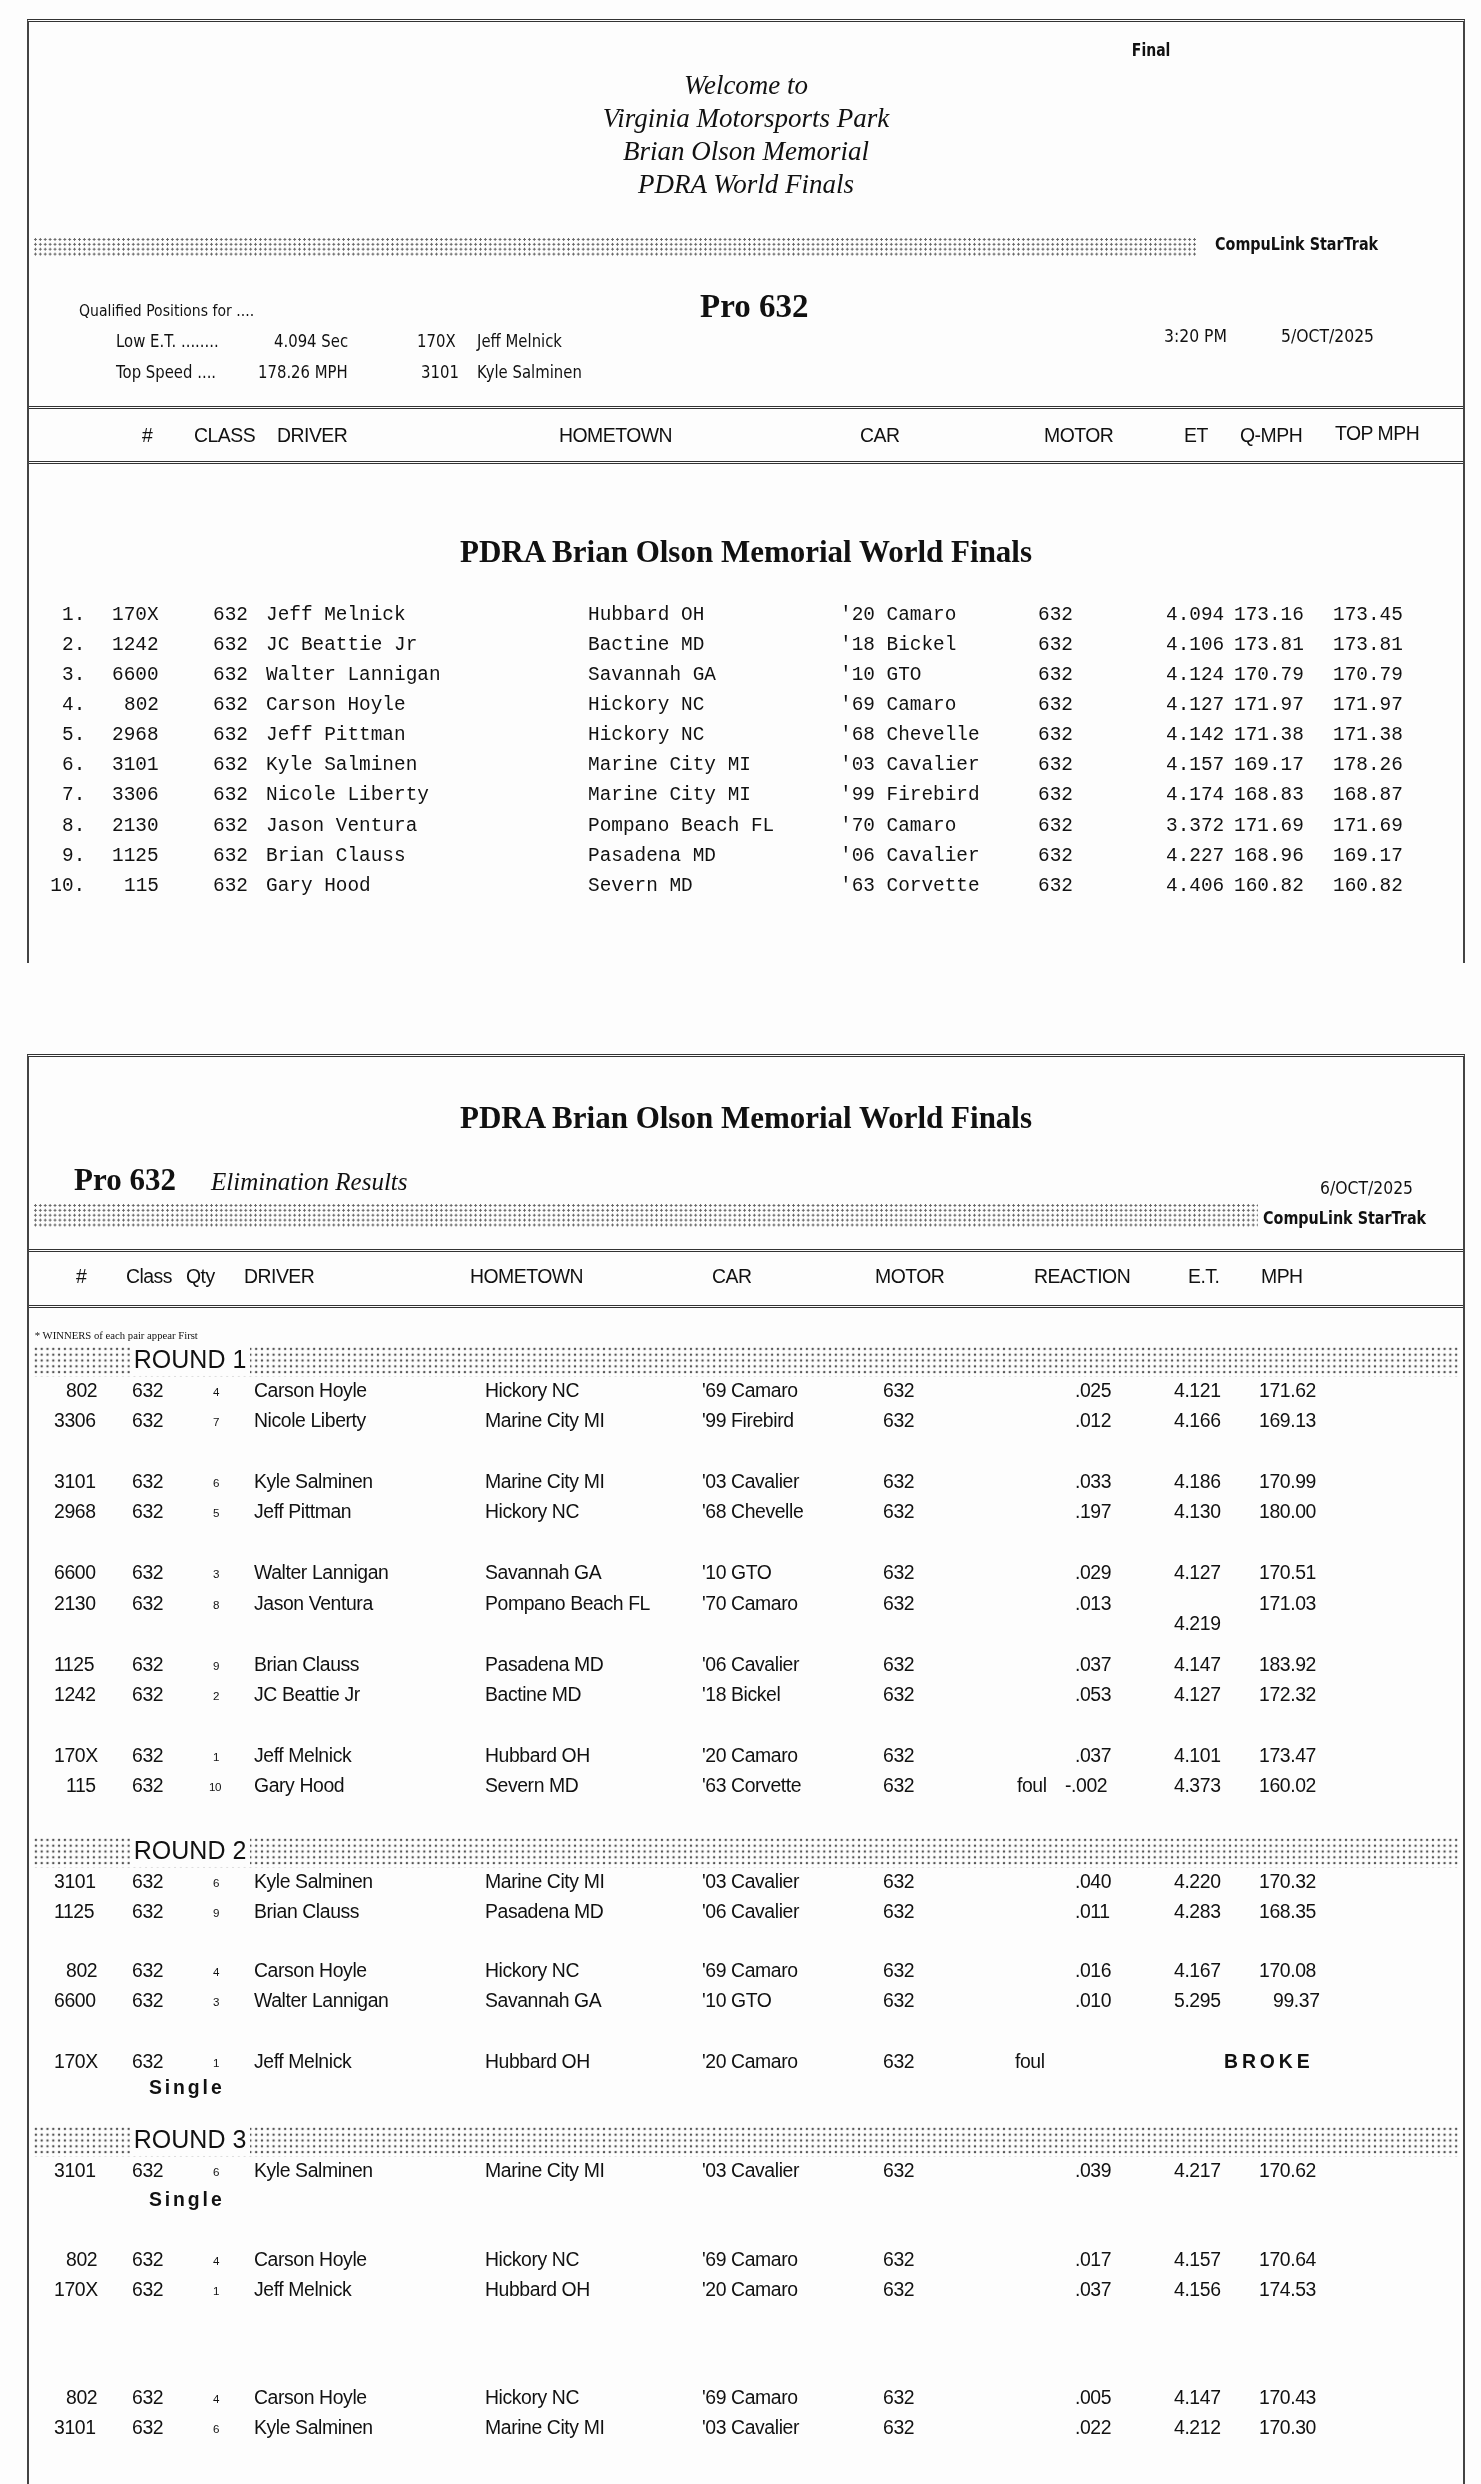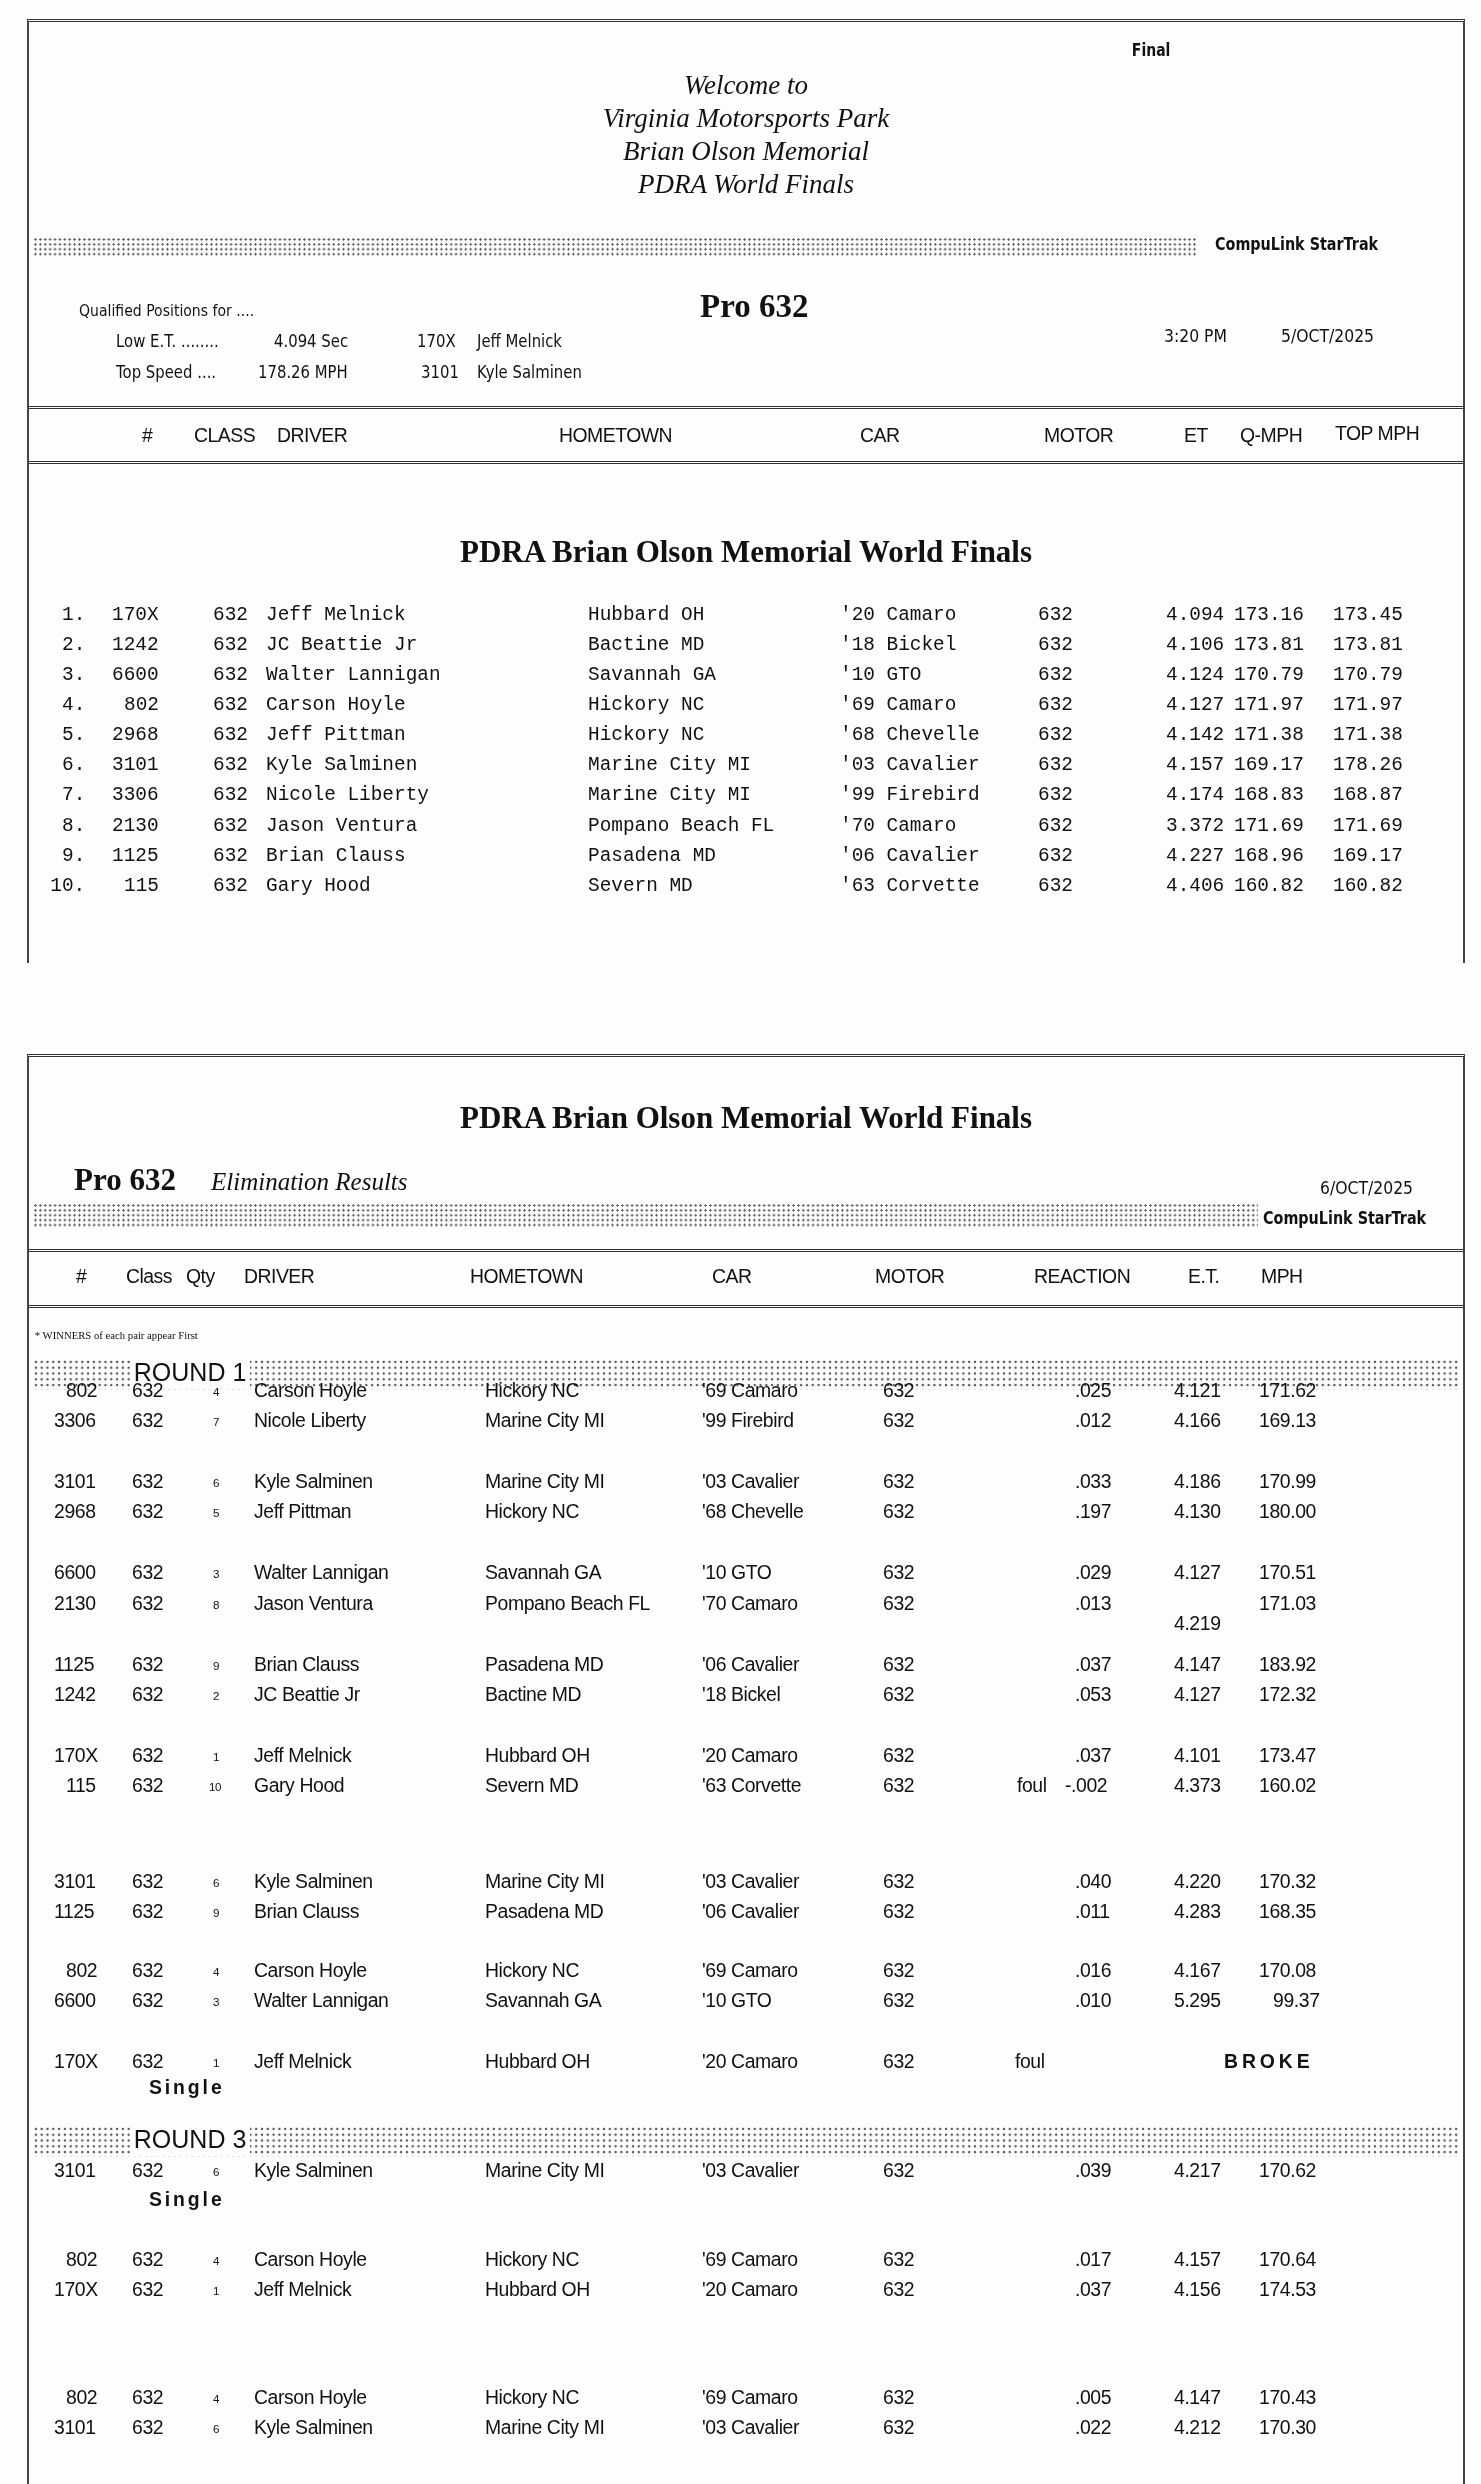--- a/index.html
+++ b/index.html
@@ -215,21 +215,21 @@
     <span class="hdr" style="left:683px; top:208px;">CAR</span>
     <span class="hdr" style="left:846px; top:208px;">MOTOR</span>
     <span class="hdr" style="left:1005px; top:208px;">REACTION</span>
     <span class="hdr" style="left:1159px; top:208px;">E.T.</span>
     <span class="hdr" style="left:1232px; top:208px;">MPH</span>
   </div>
   <div class="rule" style="top:248px;"></div>
 
   <div class="abs serif" style="left:5.8px; top:272px; font-size:10.7px;">* WINNERS of each pair appear First</div>
 
-  <div class="round-band hatch2" style="top:289px;margin-top:13px;">
+  <div class="round-band hatch2" style="top:289px;">
     <span class="round-label" style="left:97px;">ROUND 1</span>
   </div>
 
   <div style="position:absolute; left:0; right:0; top:322px;">
     <div class="erow" style="top:0px;">
       <span style="left:37px;">802</span>
       <span style="left:103px;">632</span>
       <span class="qty" style="left:184px;">4</span>
       <span style="left:225px;">Carson Hoyle</span>
       <span style="left:456px;">Hickory  NC</span>
@@ -356,20 +356,23 @@
       <span style="left:456px;">Severn  MD</span>
       <span style="left:673px;">'63 Corvette</span>
       <span style="left:854px;">632</span>
       <span style="left:988px;">foul</span>
       <span style="left:1036px;">-.002</span>
       <span style="left:1145px;">4.373</span>
       <span style="left:1230px;">160.02</span>
     </div>
   </div>
 
+  <div class="round-band hatch2" style="top:780px;">
+    <span class="round-label" style="left:97px;">ROUND 2</span>
+  </div>
   <div style="position:absolute; left:0; right:0; top:813px;">
     <div class="erow" style="top:0px;">
       <span style="left:25px;">3101</span>
       <span style="left:103px;">632</span>
       <span class="qty" style="left:184px;">6</span>
       <span style="left:225px;">Kyle Salminen</span>
       <span style="left:456px;">Marine City  MI</span>
       <span style="left:673px;">'03 Cavalier</span>
       <span style="left:854px;">632</span>
       <span style="left:1046px;">.040</span>

